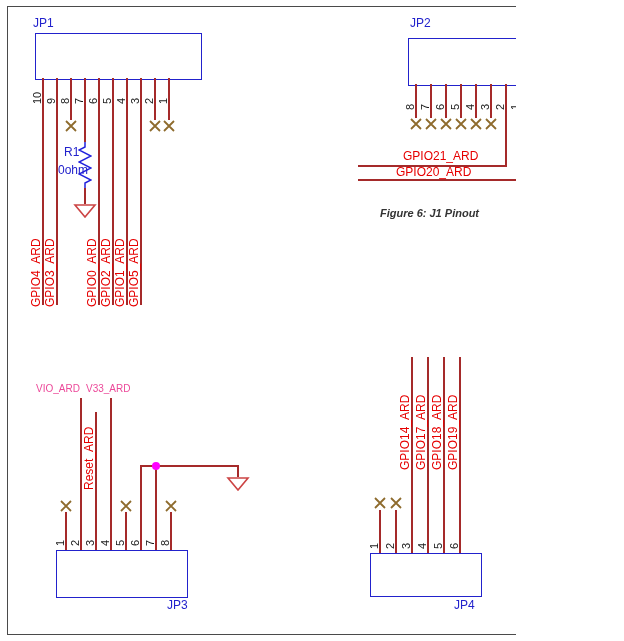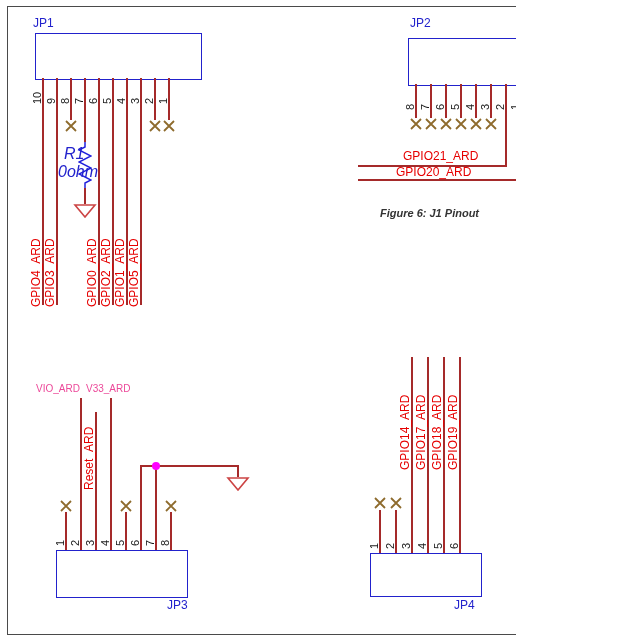--- a/index.html
+++ b/index.html
@@ -14,21 +14,21 @@
   .wire{position:absolute;width:2px;background:#a52a2a;z-index:2;}
   .hwire{position:absolute;height:2px;background:#a52a2a;z-index:2;}
   
   .vtext{position:absolute;transform-origin:0 0;transform:rotate(-90deg);
          white-space:nowrap;line-height:12px;z-index:4;}
   .pin-num{font-size:11px;color:#1a1a1a;}
   .netv{font-size:12px;color:#e60000;line-height:13px;}
   .neth{position:absolute;font-size:12px;color:#e60000;white-space:nowrap;z-index:4;}
   .desig{position:absolute;font-size:12px;color:#2222cc;white-space:nowrap;z-index:4;}
   .pwr{position:absolute;font-size:10px;color:#ec4899;white-space:nowrap;z-index:4;}
-  .rlabel{position:absolute;font-size:16px;color:#2222cc;white-space:nowrap;z-index:4;font-style:italic;}
+  .rlabel{position:absolute;font-size:12px;color:#2222cc;white-space:nowrap;z-index:4;}
   .caption{position:absolute;font-size:11px;font-style:italic;font-weight:bold;color:#333;z-index:4;}
   svg.xmark{position:absolute;z-index:3;}
   svg.xmark path{stroke:#8e6b2d;stroke-width:1.8;fill:none;}
   svg.gnd{position:absolute;z-index:3;}
   svg.gnd path{stroke:#cc4444;stroke-width:1.6;fill:none;}
   svg.res{position:absolute;z-index:3;}
   svg.res polyline{stroke:#2222dd;stroke-width:1.5;fill:none;}
   .junction{position:absolute;width:8px;height:8px;border-radius:50%;background:#ff00ff;z-index:5;}
 </style>
 </head>

